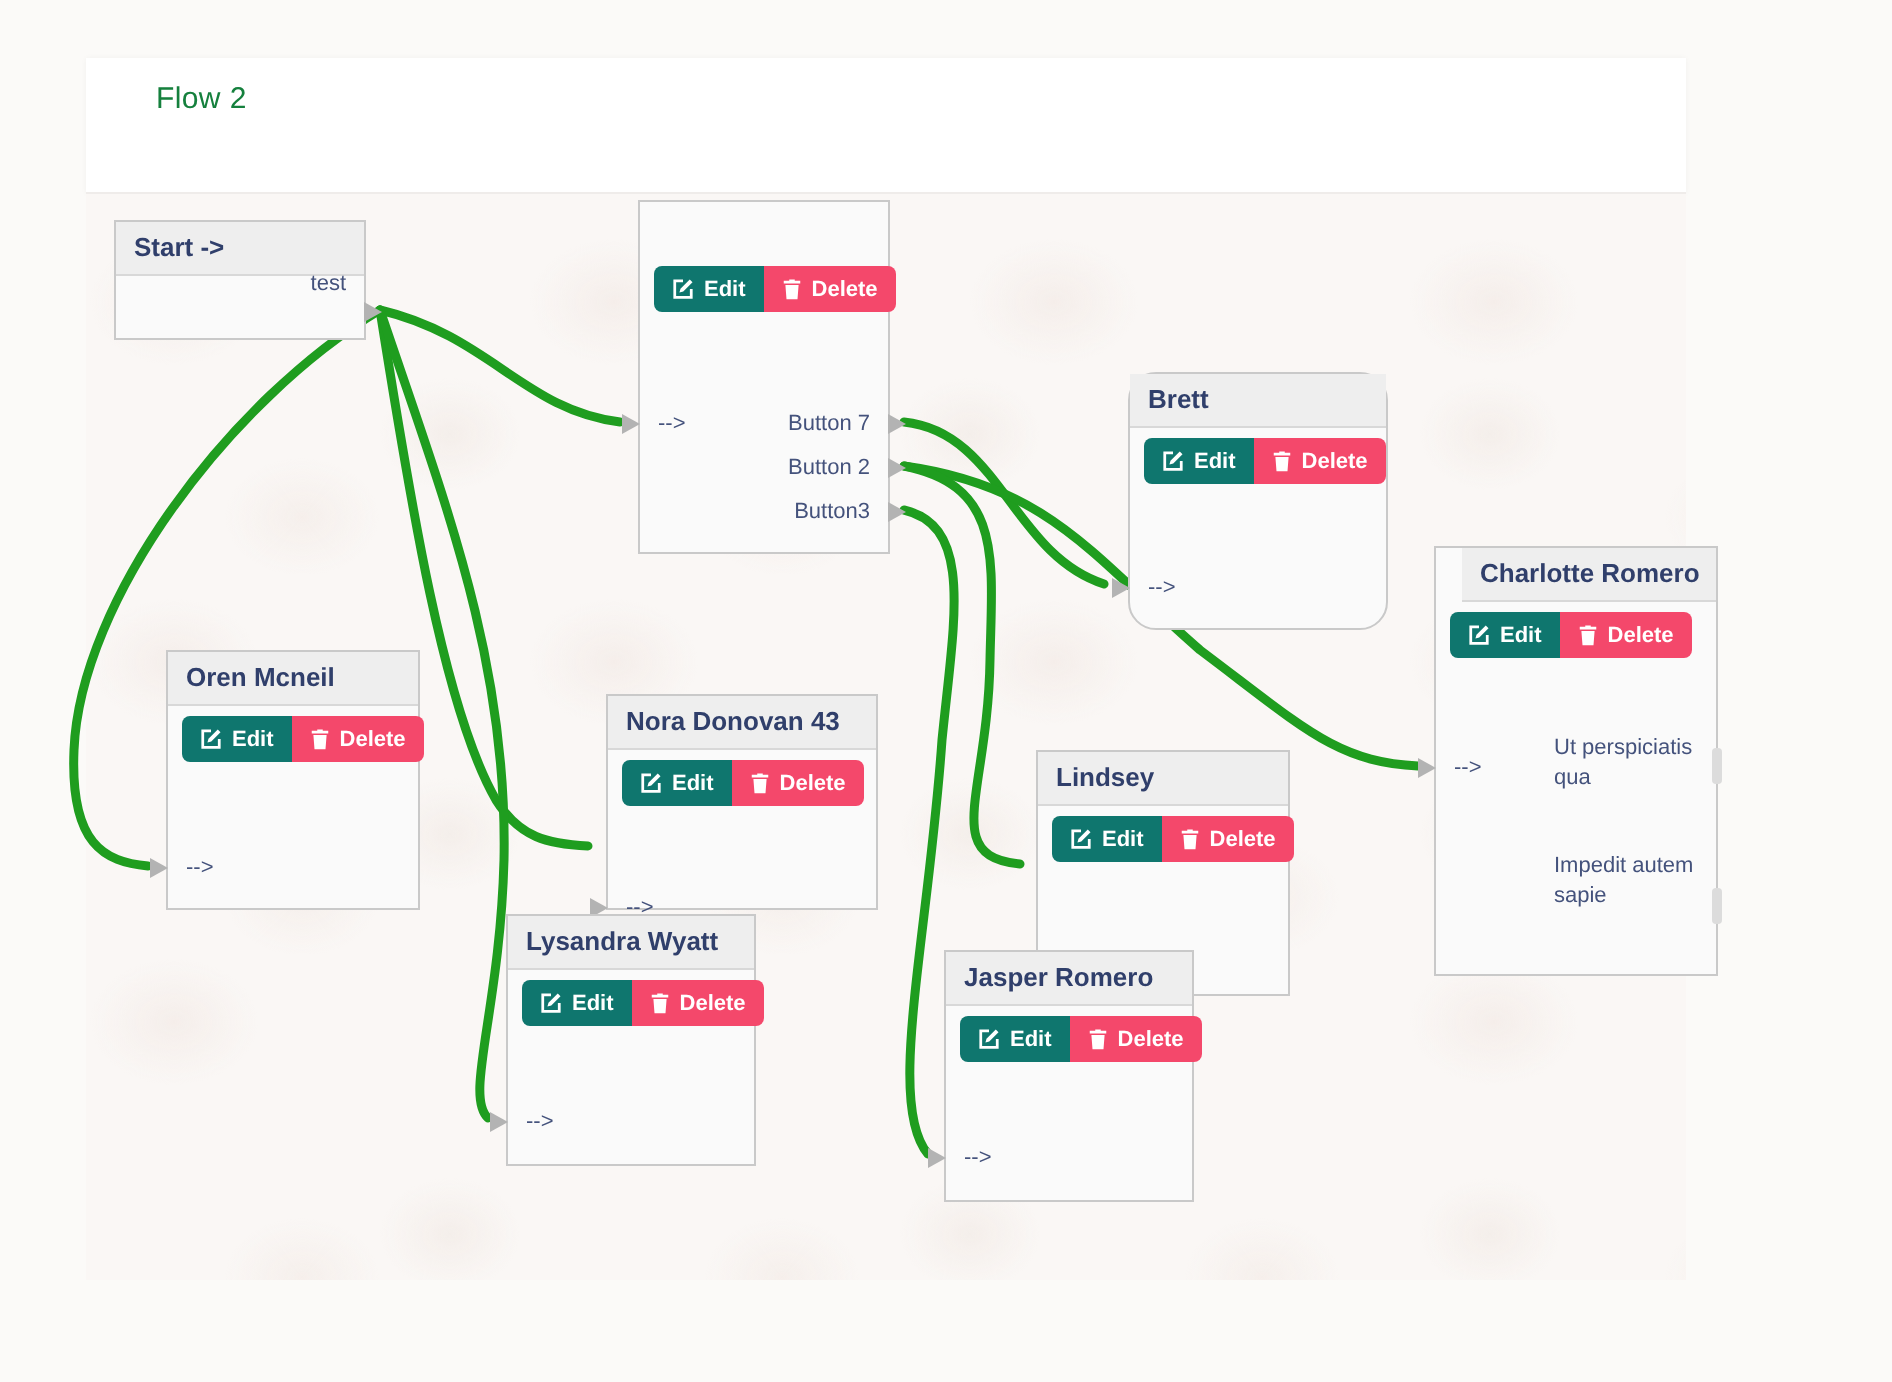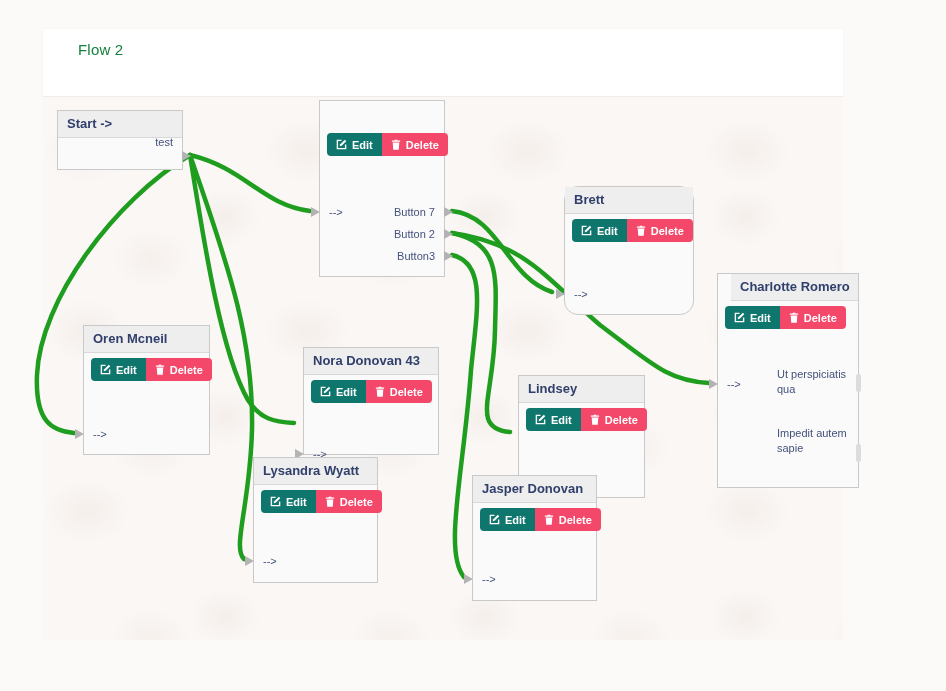--- a/index.html
+++ b/index.html
@@ -286,21 +286,21 @@
           </svg>
         </span>
       <span>Delete</span>
     </button>
   </div>
   <div class="lbl-in" style="top:96px;">--&gt;</div>
   <div class="port-l" style="top:98px;"></div>
 </div>
 
 <div class="node" style="left:472px; top:475px; width:125px; height:126px;">
-  <div class="node-header">Jasper Donovan</div>
+  <div class="node-header">Jasper Romero</div>
   <div class="btn-group">
     <button class="btn btn-edit">
       <span>
           <svg width="11" height="11" viewBox="0 0 16 16">
             <path fill="#fff" d="M13 8v5H3V3h5V1H1v14h14V8z"></path>
             <path fill="#fff" d="M14.9 3.1 12.9 1.1 6.2 7.8l-.8 2.8 2.8-.8z"></path>
           </svg>
         </span>
       <span>Edit</span>
     </button>

